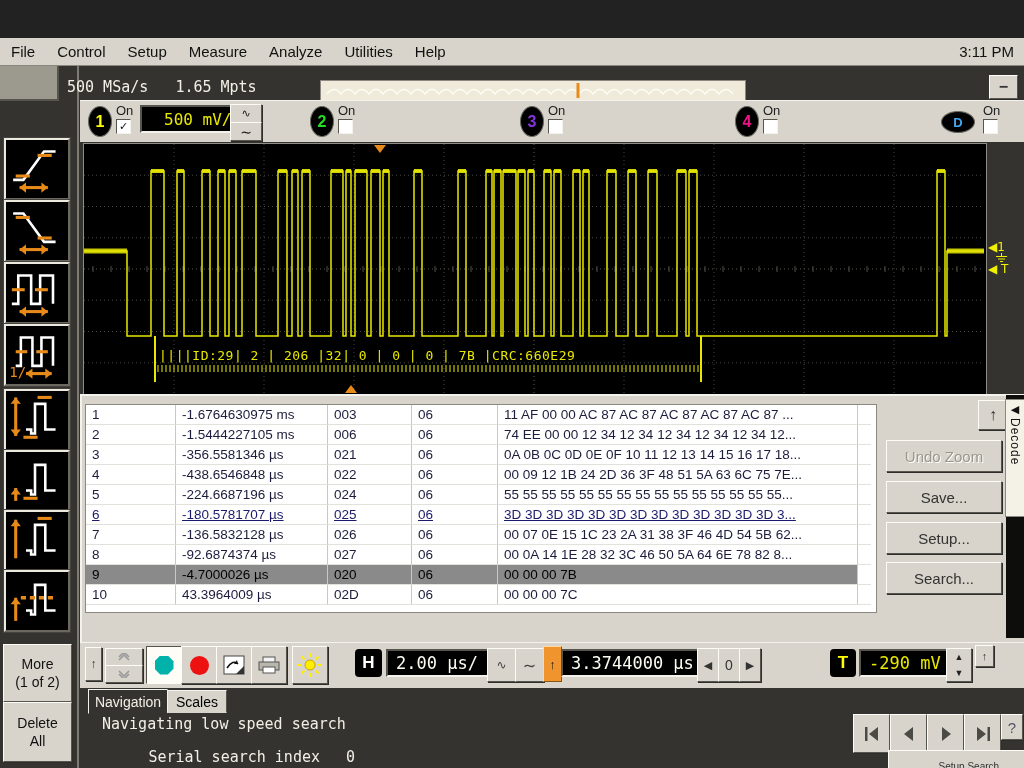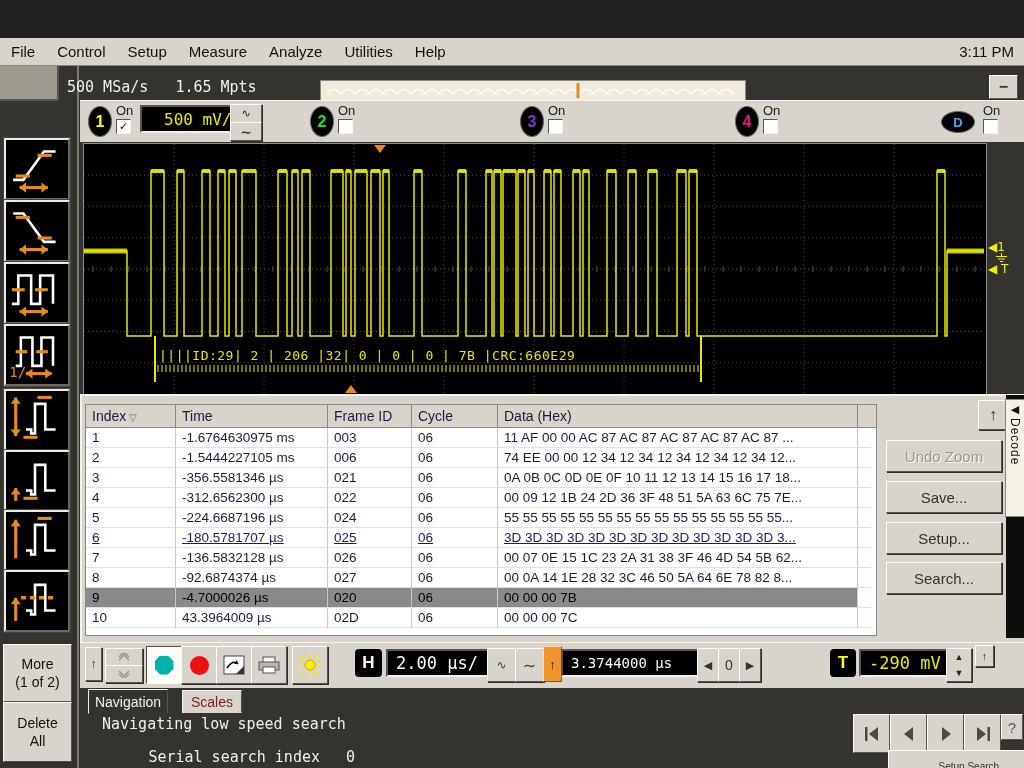--- a/index.html
+++ b/index.html
@@ -60,21 +60,21 @@
   
   #toolbar{left:80px;top:604px;width:944px;height:46px;background:#d8d4cb;border-top:1px solid #f4f2ec;}
   .tool-btn{position:absolute;top:608px;width:34px;height:36px;}
   .icon-sq{position:absolute;background:#000;border-radius:4px;display:flex;align-items:center;
            justify-content:center;font-weight:bold;font-size:17px;}
   
   #nav-panel{left:80px;top:650px;width:944px;height:116px;background:#34332f;border-bottom:2px solid #c9c5bc;}
   .tab{position:absolute;font-size:14px;display:flex;align-items:center;justify-content:center;}
   #tab-active{left:88px;top:651px;width:78px;height:23px;background:#34332f;color:#f2f0e6;
               border:1px solid;border-color:#f4f2ec #55544d #34332f #f4f2ec;}
-  #tab-inactive{left:182px;top:652px;width:58px;height:21px;background:#d8d4cb;color:#7f1d1d;
+  #tab-inactive{left:167px;top:652px;width:58px;height:21px;background:#d8d4cb;color:#000000;
                 border:1px solid;border-color:#f4f2ec #55544d #d8d4cb #f4f2ec;}
   .navtext{position:absolute;color:#f2f0e6;font-family:"DejaVu Sans Mono",monospace;font-size:15px;white-space:pre;}
   .navbtn{position:absolute;top:676px;width:35px;height:37px;}
   
 </style>
 </head>
 <body>
 
 <div id="screen">
 
@@ -449,28 +449,20 @@
       <div>(1 of 2)</div>
     </div>
   <div class="side-text-btn raised" id="delete-all-btn" style="top:664px;height:58px;">
       <div>Delete</div>
       <div>All</div>
     </div>
 
   <div id="main-panel" class="abs"></div>
 
   <div id="decode-table" class="abs">
-      <div class="trow header">
-        <div class="tcell" style="width: 83px;"><span>Index</span><span style="font-size: 10px; color: rgb(119, 119, 119);"> ▽</span></div>
-        <div class="tcell" style="width: 145px;"><span>Time</span></div>
-        <div class="tcell" style="width: 77px;"><span>Frame ID</span></div>
-        <div class="tcell" style="width: 79px;"><span>Cycle</span></div>
-        <div class="tcell" style="width: 353px;"><span>Data (Hex)</span></div>
-        <div class="tcell blankcol" style="width: 7px; border-right: none;"></div>
-      </div>
       <div class="trow">
         <div class="tcell" style="width: 83px;">1</div>
         <div class="tcell" style="width: 145px;">-1.6764630975 ms</div>
         <div class="tcell" style="width: 77px;">003</div>
         <div class="tcell" style="width: 79px;">06</div>
         <div class="tcell" style="width: 353px;">11 AF 00 00 AC 87 AC 87 AC 87 AC 87 AC 87 ...</div>
         <div class="tcell blankcol" style="width: 7px; border-right: none;"></div>
       </div>
       <div class="trow">
         <div class="tcell" style="width: 83px;">2</div>
@@ -483,21 +475,21 @@
       <div class="trow">
         <div class="tcell" style="width: 83px;">3</div>
         <div class="tcell" style="width: 145px;">-356.5581346 µs</div>
         <div class="tcell" style="width: 77px;">021</div>
         <div class="tcell" style="width: 79px;">06</div>
         <div class="tcell" style="width: 353px;">0A 0B 0C 0D 0E 0F 10 11 12 13 14 15 16 17 18...</div>
         <div class="tcell blankcol" style="width: 7px; border-right: none;"></div>
       </div>
       <div class="trow">
         <div class="tcell" style="width: 83px;">4</div>
-        <div class="tcell" style="width: 145px;">-312.6562300 µs</div>
+        <div class="tcell" style="width: 145px;">-438.6546848 µs</div>
         <div class="tcell" style="width: 77px;">022</div>
         <div class="tcell" style="width: 79px;">06</div>
         <div class="tcell" style="width: 353px;">00 09 12 1B 24 2D 36 3F 48 51 5A 63 6C 75 7E...</div>
         <div class="tcell blankcol" style="width: 7px; border-right: none;"></div>
       </div>
       <div class="trow">
         <div class="tcell" style="width: 83px;">5</div>
         <div class="tcell" style="width: 145px;">-224.6687196 µs</div>
         <div class="tcell" style="width: 77px;">024</div>
         <div class="tcell" style="width: 79px;">06</div>
@@ -612,21 +604,21 @@
     </div>
   <div class="abs icon-sq" style="left:355px;top:611px;width:27px;height:28px;color:#fff;">
       <span>H</span>
     </div>
   <div class="abs blackfield" style="left:386px;top:611px;width:92px;height:24px;color:#fdfdf2;font-size:17px;">
       <span>2.00 µs/</span>
     </div>
   <div class="abs raised btn" style="left:487px;top:610px;width:27px;height:32px;font-size:12px;color:#444;">∿</div>
   <div class="abs raised btn" style="left:515px;top:610px;width:27px;height:32px;font-size:16px;color:#444;">∼</div>
   <div class="abs btn" style="left:543px;top:608px;width:17px;height:34px;background:#f0952e;border:1px solid;border-color:#ffd9a0 #8a5510 #8a5510 #ffd9a0;color:#111;font-size:13px;">↑</div>
-  <div class="abs blackfield" style="left:561px;top:611px;width:128px;height:24px;color:#fdfdf2;font-size:14px;">
+  <div class="abs blackfield" style="left:561px;top:611px;width:128px;height:24px;color:#fdfdf2;font-size:17px;">
       <span>3.3744000 µs</span>
     </div>
   <div class="abs raised btn" style="left:697px;top:610px;width:20px;height:32px;font-size:11px;">◀</div>
   <div class="abs raised btn" style="left:718px;top:610px;width:20px;height:32px;font-size:14px;">
       <span>0</span>
     </div>
   <div class="abs raised btn" style="left:739px;top:610px;width:20px;height:32px;font-size:11px;">▶</div>
   <div class="abs icon-sq" style="left:830px;top:611px;width:26px;height:28px;color:#ffff00;">
       <span>T</span>
     </div>

